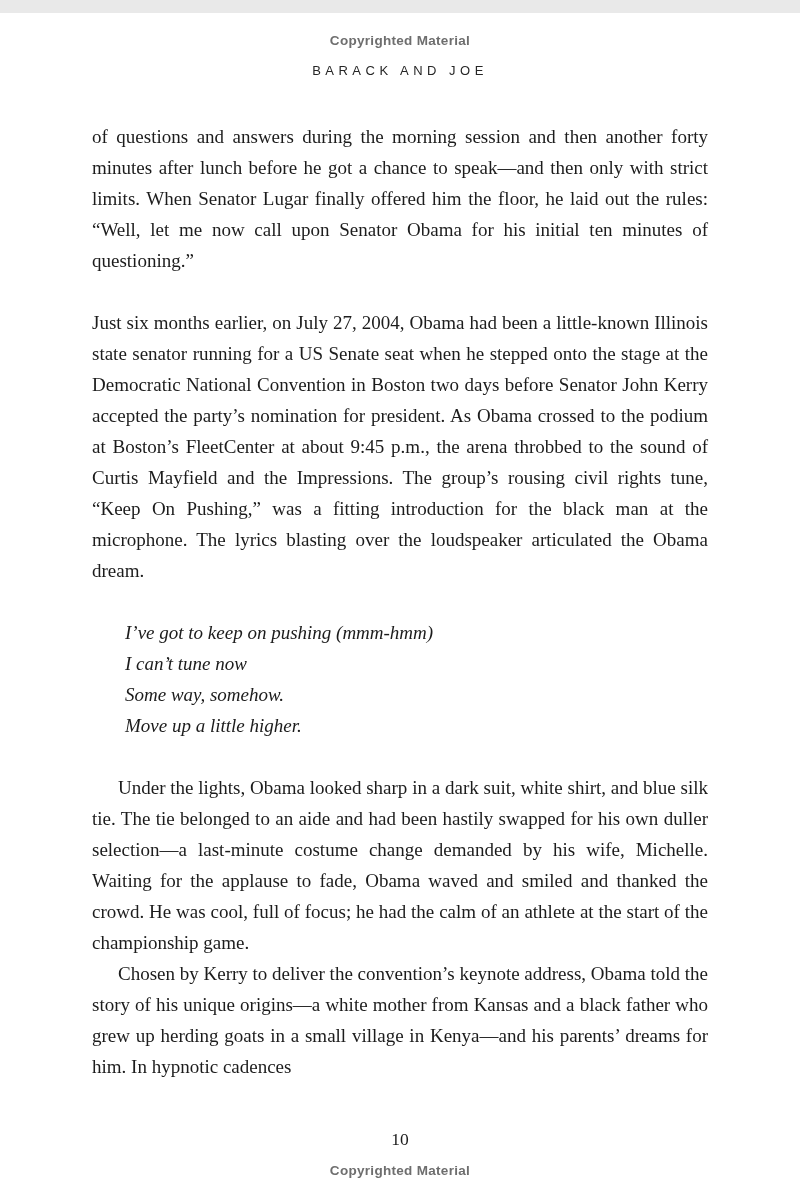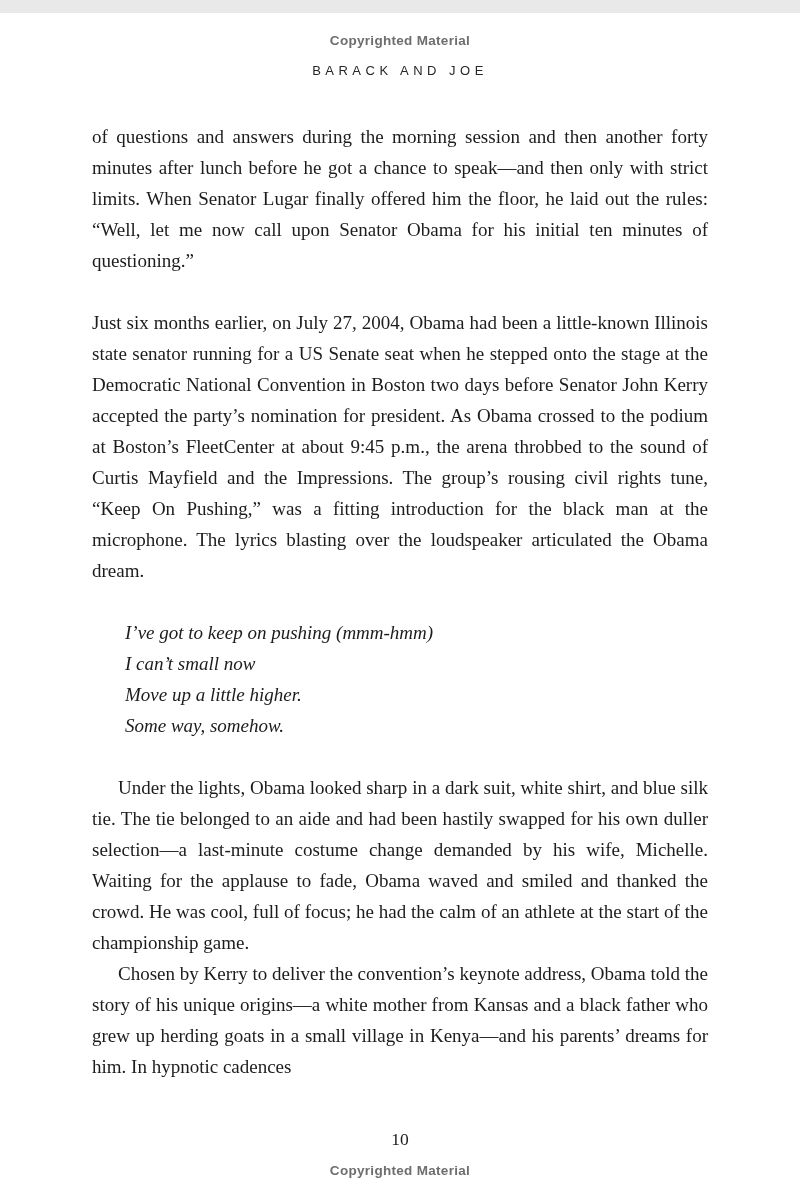--- a/index.html
+++ b/index.html
@@ -79,23 +79,23 @@
     <div class="copyright-notice">Copyrighted Material</div>
     <div class="book-title">BARACK AND JOE</div>
   </div>
 
   <div class="body-text">
     <p class="para">of questions and answers during the morning session and then another forty minutes after lunch before he got a chance to speak—and then only with strict limits. When Senator Lugar finally offered him the floor, he laid out the rules: “Well, let me now call upon Senator Obama for his initial ten minutes of questioning.”</p>
     <p class="para space-before">Just six months earlier, on July 27, 2004, Obama had been a little-known Illinois state senator running for a US Senate seat when he stepped onto the stage at the Democratic National Convention in Boston two days before Senator John Kerry accepted the party’s nomination for president. As Obama crossed to the podium at Boston’s FleetCenter at about 9:45 p.m., the arena throbbed to the sound of Curtis Mayfield and the Impressions. The group’s rousing civil rights tune, “Keep On Pushing,” was a fitting introduction for the black man at the microphone. The lyrics blasting over the loudspeaker articulated the Obama dream.</p>
 
     <div class="verse-block">
       <div class="verse-line">I’ve got to keep on pushing (mmm-hmm)</div>
-      <div class="verse-line">I can’t small now</div>
+      <div class="verse-line">I can’t tune now</div>
+      <div class="verse-line">Some way, somehow.</div>
       <div class="verse-line">Move up a little higher.</div>
-      <div class="verse-line">Some way, somehow.</div>
     </div>
 
     <p class="para first-line-indent">Under the lights, Obama looked sharp in a dark suit, white shirt, and blue silk tie. The tie belonged to an aide and had been hastily swapped for his own duller selection—a last-minute costume change demanded by his wife, Michelle. Waiting for the applause to fade, Obama waved and smiled and thanked the crowd. He was cool, full of focus; he had the calm of an athlete at the start of the championship game.</p>
     <p class="para first-line-indent">Chosen by Kerry to deliver the convention’s keynote address, Obama told the story of his unique origins—a white mother from Kansas and a black father who grew up herding goats in a small village in Kenya—and his parents’ dreams for him. In hypnotic cadences</p>
   </div>
 
   <div class="page-footer">
     <div class="page-number">10</div>
     <div class="copyright-notice">Copyrighted Material</div>
   </div>

